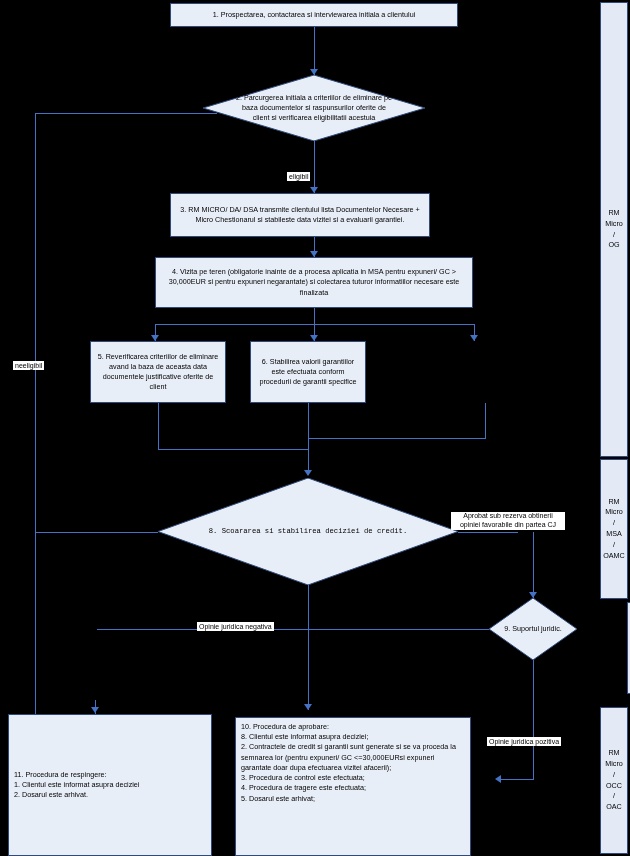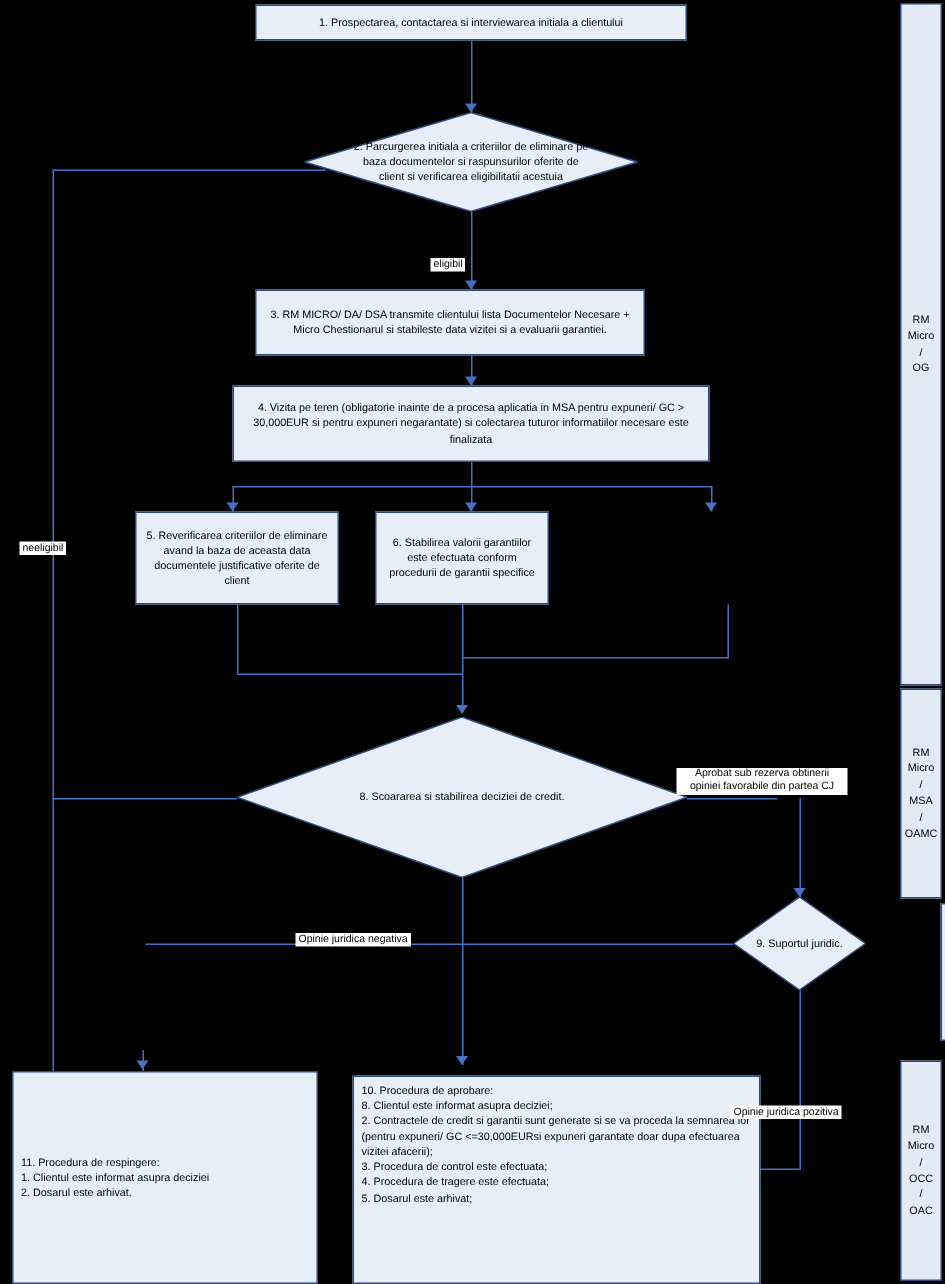--- a/index.html
+++ b/index.html
@@ -185,35 +185,35 @@
 
   <div class="node" style="left:90px; top:341px; width:136px; height:62px;">
     <span class="txt">5. Reverificarea criteriilor de eliminare avand la baza de aceasta data documentele justificative oferite de client</span>
   </div>
 
   <div class="node" style="left:250px; top:341px; width:116px; height:62px;">
     <span class="txt">6. Stabilirea valorii garantiilor este efectuata conform procedurii de garantii specifice</span>
   </div>
 
 
-  <div class="diamond-wrap" style="left:158px; top:478px; width:300px; height:107px;">
+  <div class="diamond-wrap" style="left:158px; top:478px; width:300px; height:107px;font-family:Liberation Mono, monospace;">
     <svg width="300" height="107" viewBox="0 0 300 107">
       <polygon points="150,0 300,53.5 150,107 0,53.5" fill="#E8EEF7" stroke="#2E4B7B" stroke-width="1"></polygon>
     </svg>
     <div class="dlabel">8. Scoararea si stabilirea deciziei de credit.</div>
   </div>
 
   <div class="diamond-wrap" style="left:489px; top:598px; width:88px; height:62px;">
     <svg width="88" height="62" viewBox="0 0 88 62">
       <polygon points="44,0 88,31 44,62 0,31" fill="#E8EEF7" stroke="#2E4B7B" stroke-width="1"></polygon>
     </svg>
     <div class="dlabel" style="padding:0 4%;">9. Suportul juridic.</div>
   </div>
 
-  <div class="node left-align" style="left:235px; top:717px; width:272px; height:139px; align-items:flex-start; padding:4px 5px;">
+  <div class="node left-align" style="left:235px; top:717px; width:236px; height:139px; align-items:flex-start; padding:4px 5px;">
     <div class="txt">
       <div>10. Procedura de aprobare:</div>
       <div>8. Clientul este informat asupra deciziei;</div>
       <div>2. Contractele de credit si garantii sunt generate si se va proceda la semnarea lor (pentru expuneri/ GC &lt;=30,000EURsi expuneri garantate doar dupa efectuarea vizitei afacerii);</div>
       <div>3. Procedura de control este efectuata;</div>
       <div>4. Procedura de tragere este efectuata;</div>
       <div>5. Dosarul este arhivat;</div>
     </div>
   </div>
 

